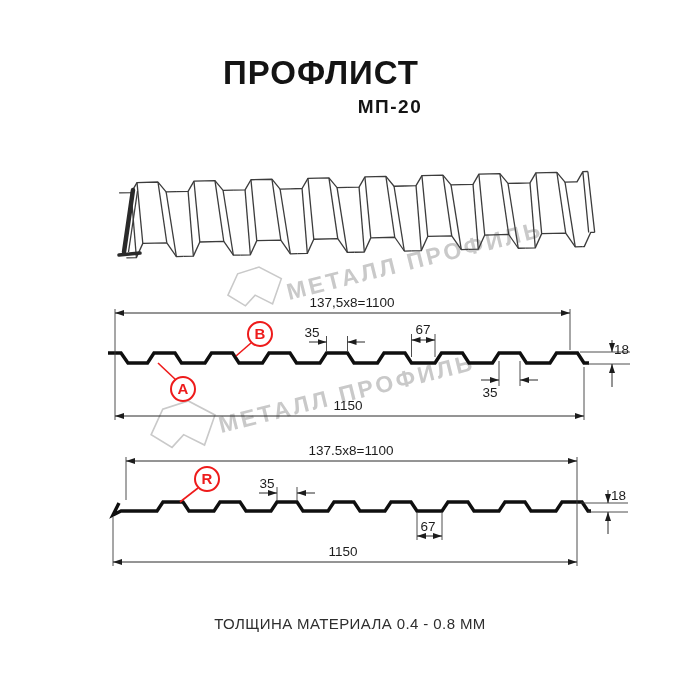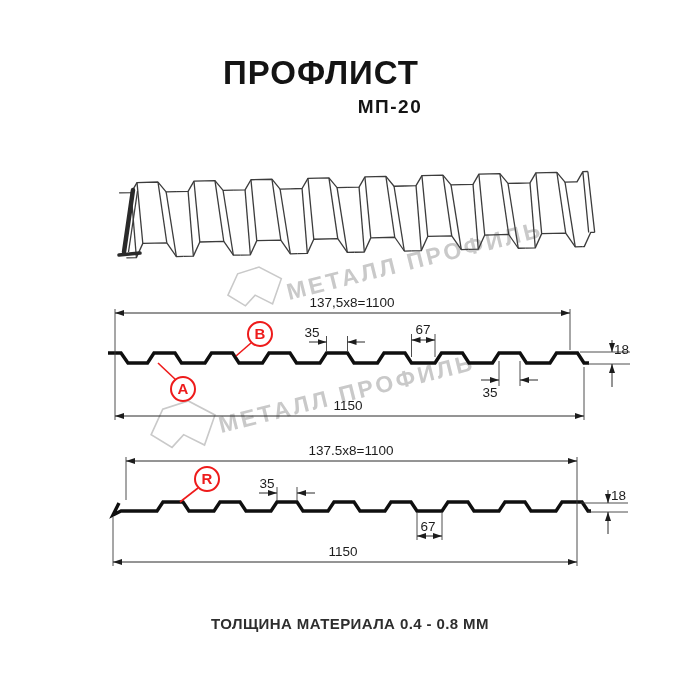--- a/index.html
+++ b/index.html
@@ -10,21 +10,21 @@
   .title{
     position:absolute;top:54px;left:0;width:642px;text-align:center;
     font-size:33px;font-weight:700;letter-spacing:1px;color:#141414;
   }
   .subtitle{
     position:absolute;top:96px;left:0;width:700px;text-align:center;
     font-size:19px;font-weight:700;letter-spacing:1.5px;color:#141414;padding-left:40px;
   }
   .footer{
     position:absolute;top:615px;left:0;width:700px;text-align:center;
-    font-size:15px;font-weight:700;letter-spacing:0.4px;color:#2e2e2e;
+    font-size:15px;font-weight:400;letter-spacing:0.4px;color:#2e2e2e;
   }
   svg.drawing{position:absolute;left:0;top:0;}
   svg text{font-family:"Liberation Sans",sans-serif;}
   .dimtext{font-size:13.5px;fill:#1c1c1c;}
   .dimline{stroke:#2a2a2a;stroke-width:1;}
   .extline{stroke:#3a3a3a;stroke-width:0.9;}
   .profile{stroke:#0f0f0f;stroke-width:3.4;fill:none;stroke-linejoin:miter;}
   .sheet3d{stroke:#3c3c3c;stroke-width:1.3;fill:none;stroke-linejoin:round;}
   .wmtext{font-size:23px;font-weight:700;letter-spacing:3px;}
   .labeltext{font-size:15px;font-weight:700;text-anchor:middle;}

